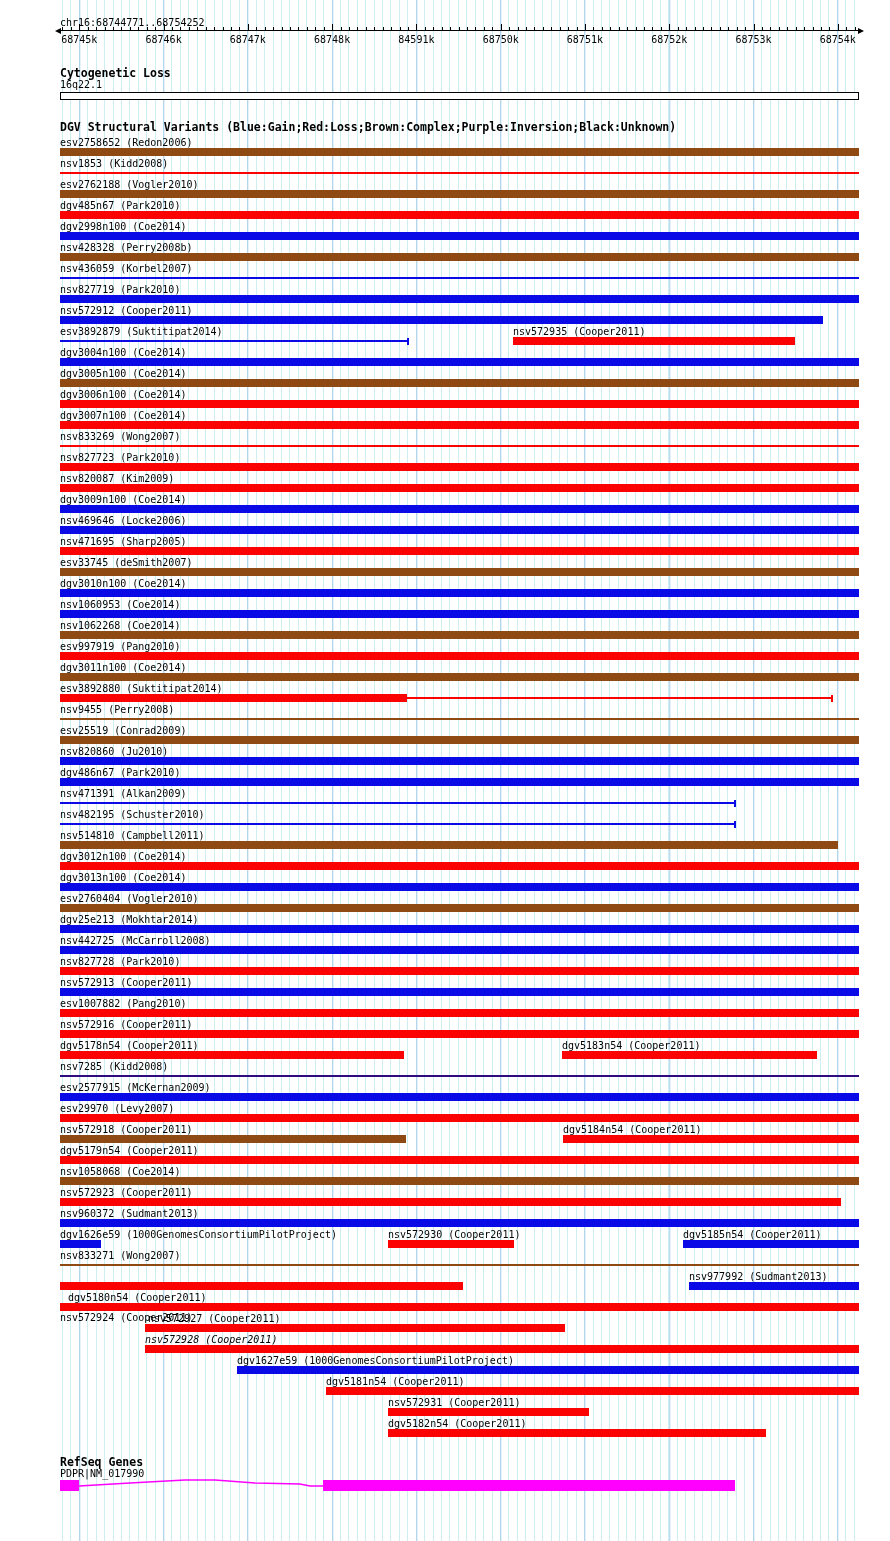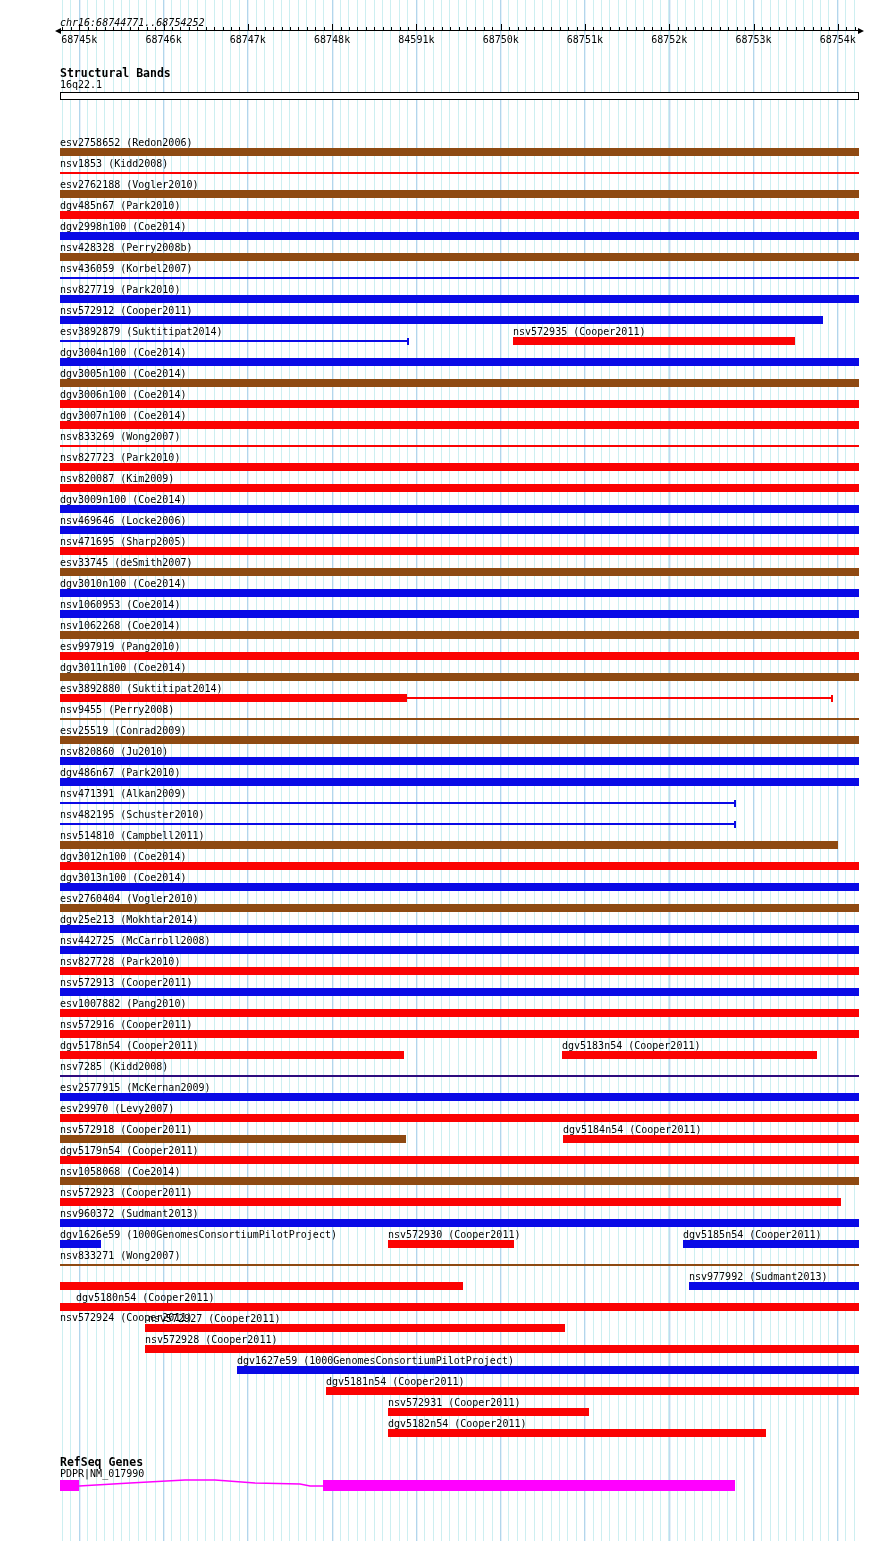--- a/index.html
+++ b/index.html
@@ -3,21 +3,21 @@
 <meta charset="utf-8">
 <style>
   html,body{margin:0;padding:0;background:#fff;}
   #canvas{position:relative;width:890px;height:1541px;background:#fff;overflow:hidden;
           font-family:"DejaVu Sans Mono",monospace;color:#000;}
   #grid{position:absolute;top:0;left:62px;width:796px;height:1541px;
         background-image:
           repeating-linear-gradient(to right,#a6cbea 0px,#a6cbea 1px,transparent 1px,transparent 84.23px),
           repeating-linear-gradient(to right,#cdeff1 0px,#cdeff1 1px,transparent 1px,transparent 8.423px);
         background-position:17.3px 0,0 0;}
-  .hdr{position:absolute;font-size:10px;line-height:11px;white-space:pre;font-style:italic;}
+  .hdr{position:absolute;font-size:10px;line-height:11px;white-space:pre;}
   .shdr{position:absolute;font-size:11.5px;line-height:12px;font-weight:bold;white-space:pre;}
   .tlabel{position:absolute;font-size:10px;line-height:11px;white-space:pre;}
   .bar{position:absolute;height:8px;}
   .thinline{position:absolute;height:2px;}
   .tick-end{position:absolute;width:2px;height:7px;}
   .ruler-line{position:absolute;left:60px;top:30px;width:799px;height:1px;background:#000;}
   .arrow-l{position:absolute;left:55px;top:28px;width:0;height:0;
            border-top:3px solid transparent;border-bottom:3px solid transparent;border-right:6px solid #000;}
   .arrow-r{position:absolute;left:858px;top:28px;width:0;height:0;
            border-top:3px solid transparent;border-bottom:3px solid transparent;border-left:6px solid #000;}
@@ -149,24 +149,25 @@
       <div class="rtick-major" style="left: 584.9px;"></div>
       <div class="rlabel" style="left: 554.9px;">68751k</div>
       <div class="rtick-major" style="left: 669.2px;"></div>
       <div class="rlabel" style="left: 639.2px;">68752k</div>
       <div class="rtick-major" style="left: 753.5px;"></div>
       <div class="rlabel" style="left: 723.5px;">68753k</div>
       <div class="rtick-major" style="left: 837.8px;"></div>
       <div class="rlabel" style="left: 807.8px;">68754k</div>
     </div>
 
-  <div class="shdr" style="left:60px;top:67px;">Structural Bands</div>
+  <div class="shdr" style="left:60px;top:67px;">Cytogenetic Loss</div>
   <div class="tlabel" style="left:60px;top:79px;">16q22.1</div>
   <div id="cyto-band-rect"></div>
 
+  <div class="shdr" style="left:60px;top:121px;">DGV Structural Variants (Blue:Gain;Red:Loss;Brown:Complex;Purple:Inversion;Black:Unknown)</div>
   <div id="tracks">
       <div class="trow">
         <div class="tlabel" style="left: 60px; top: 137px;">esv2758652 (Redon2006)</div>
         <div class="bar" style="left: 60px; top: 148px; width: 799px; background: rgb(142, 74, 18);"></div>
       </div>
       <div class="trow">
         <div class="tlabel" style="left: 60px; top: 158px;">nsv1853 (Kidd2008)</div>
         <div class="thinline" style="left: 60px; top: 172px; width: 799px; background: rgb(251, 3, 3);"></div>
       </div>
       <div class="trow">
@@ -392,29 +393,29 @@
         <div class="tlabel" style="left: 60px; top: 1250px;">nsv833271 (Wong2007)</div>
         <div class="thinline" style="left: 60px; top: 1264px; width: 799px; background: rgb(142, 74, 18);"></div>
       </div>
       <div class="trow">
         <div class="tlabel" style="left: 60px; top: 1312px;">nsv572924 (Cooper2011)</div>
         <div class="bar" style="left: 60px; top: 1282px; width: 403px; background: rgb(251, 3, 3);"></div>
         <div class="tlabel" style="left: 689px; top: 1271px;">nsv977992 (Sudmant2013)</div>
         <div class="bar" style="left: 689px; top: 1282px; width: 170px; background: rgb(10, 10, 230);"></div>
       </div>
       <div class="trow">
-        <div class="tlabel" style="left: 76px; top: 1292px; text-align: right;">dgv5180n54 (Cooper2011)</div>
+        <div class="tlabel" style="left: 68px; top: 1292px; text-align: right;">dgv5180n54 (Cooper2011)</div>
         <div class="bar" style="left: 60px; top: 1303px; width: 799px; background: rgb(251, 3, 3);"></div>
       </div>
       <div class="trow">
         <div class="tlabel" style="left: 148px; top: 1313px;">nsv572927 (Cooper2011)</div>
         <div class="bar" style="left: 145px; top: 1324px; width: 420px; background: rgb(251, 3, 3);"></div>
       </div>
       <div class="trow">
-        <div class="tlabel" style="left: 145px; top: 1334px;">nsv572928 (Cooper2011)</div>
+        <div class="tlabel" style="left: 145px; top: 1334px; font-style: italic;">nsv572928 (Cooper2011)</div>
         <div class="bar" style="left: 145px; top: 1345px; width: 714px; background: rgb(251, 3, 3);"></div>
       </div>
       <div class="trow">
         <div class="tlabel" style="left: 237px; top: 1355px;">dgv1627e59 (1000GenomesConsortiumPilotProject)</div>
         <div class="bar" style="left: 237px; top: 1366px; width: 622px; background: rgb(10, 10, 230);"></div>
       </div>
       <div class="trow">
         <div class="tlabel" style="left: 326px; top: 1376px;">dgv5181n54 (Cooper2011)</div>
         <div class="bar" style="left: 326px; top: 1387px; width: 533px; background: rgb(251, 3, 3);"></div>
       </div>

